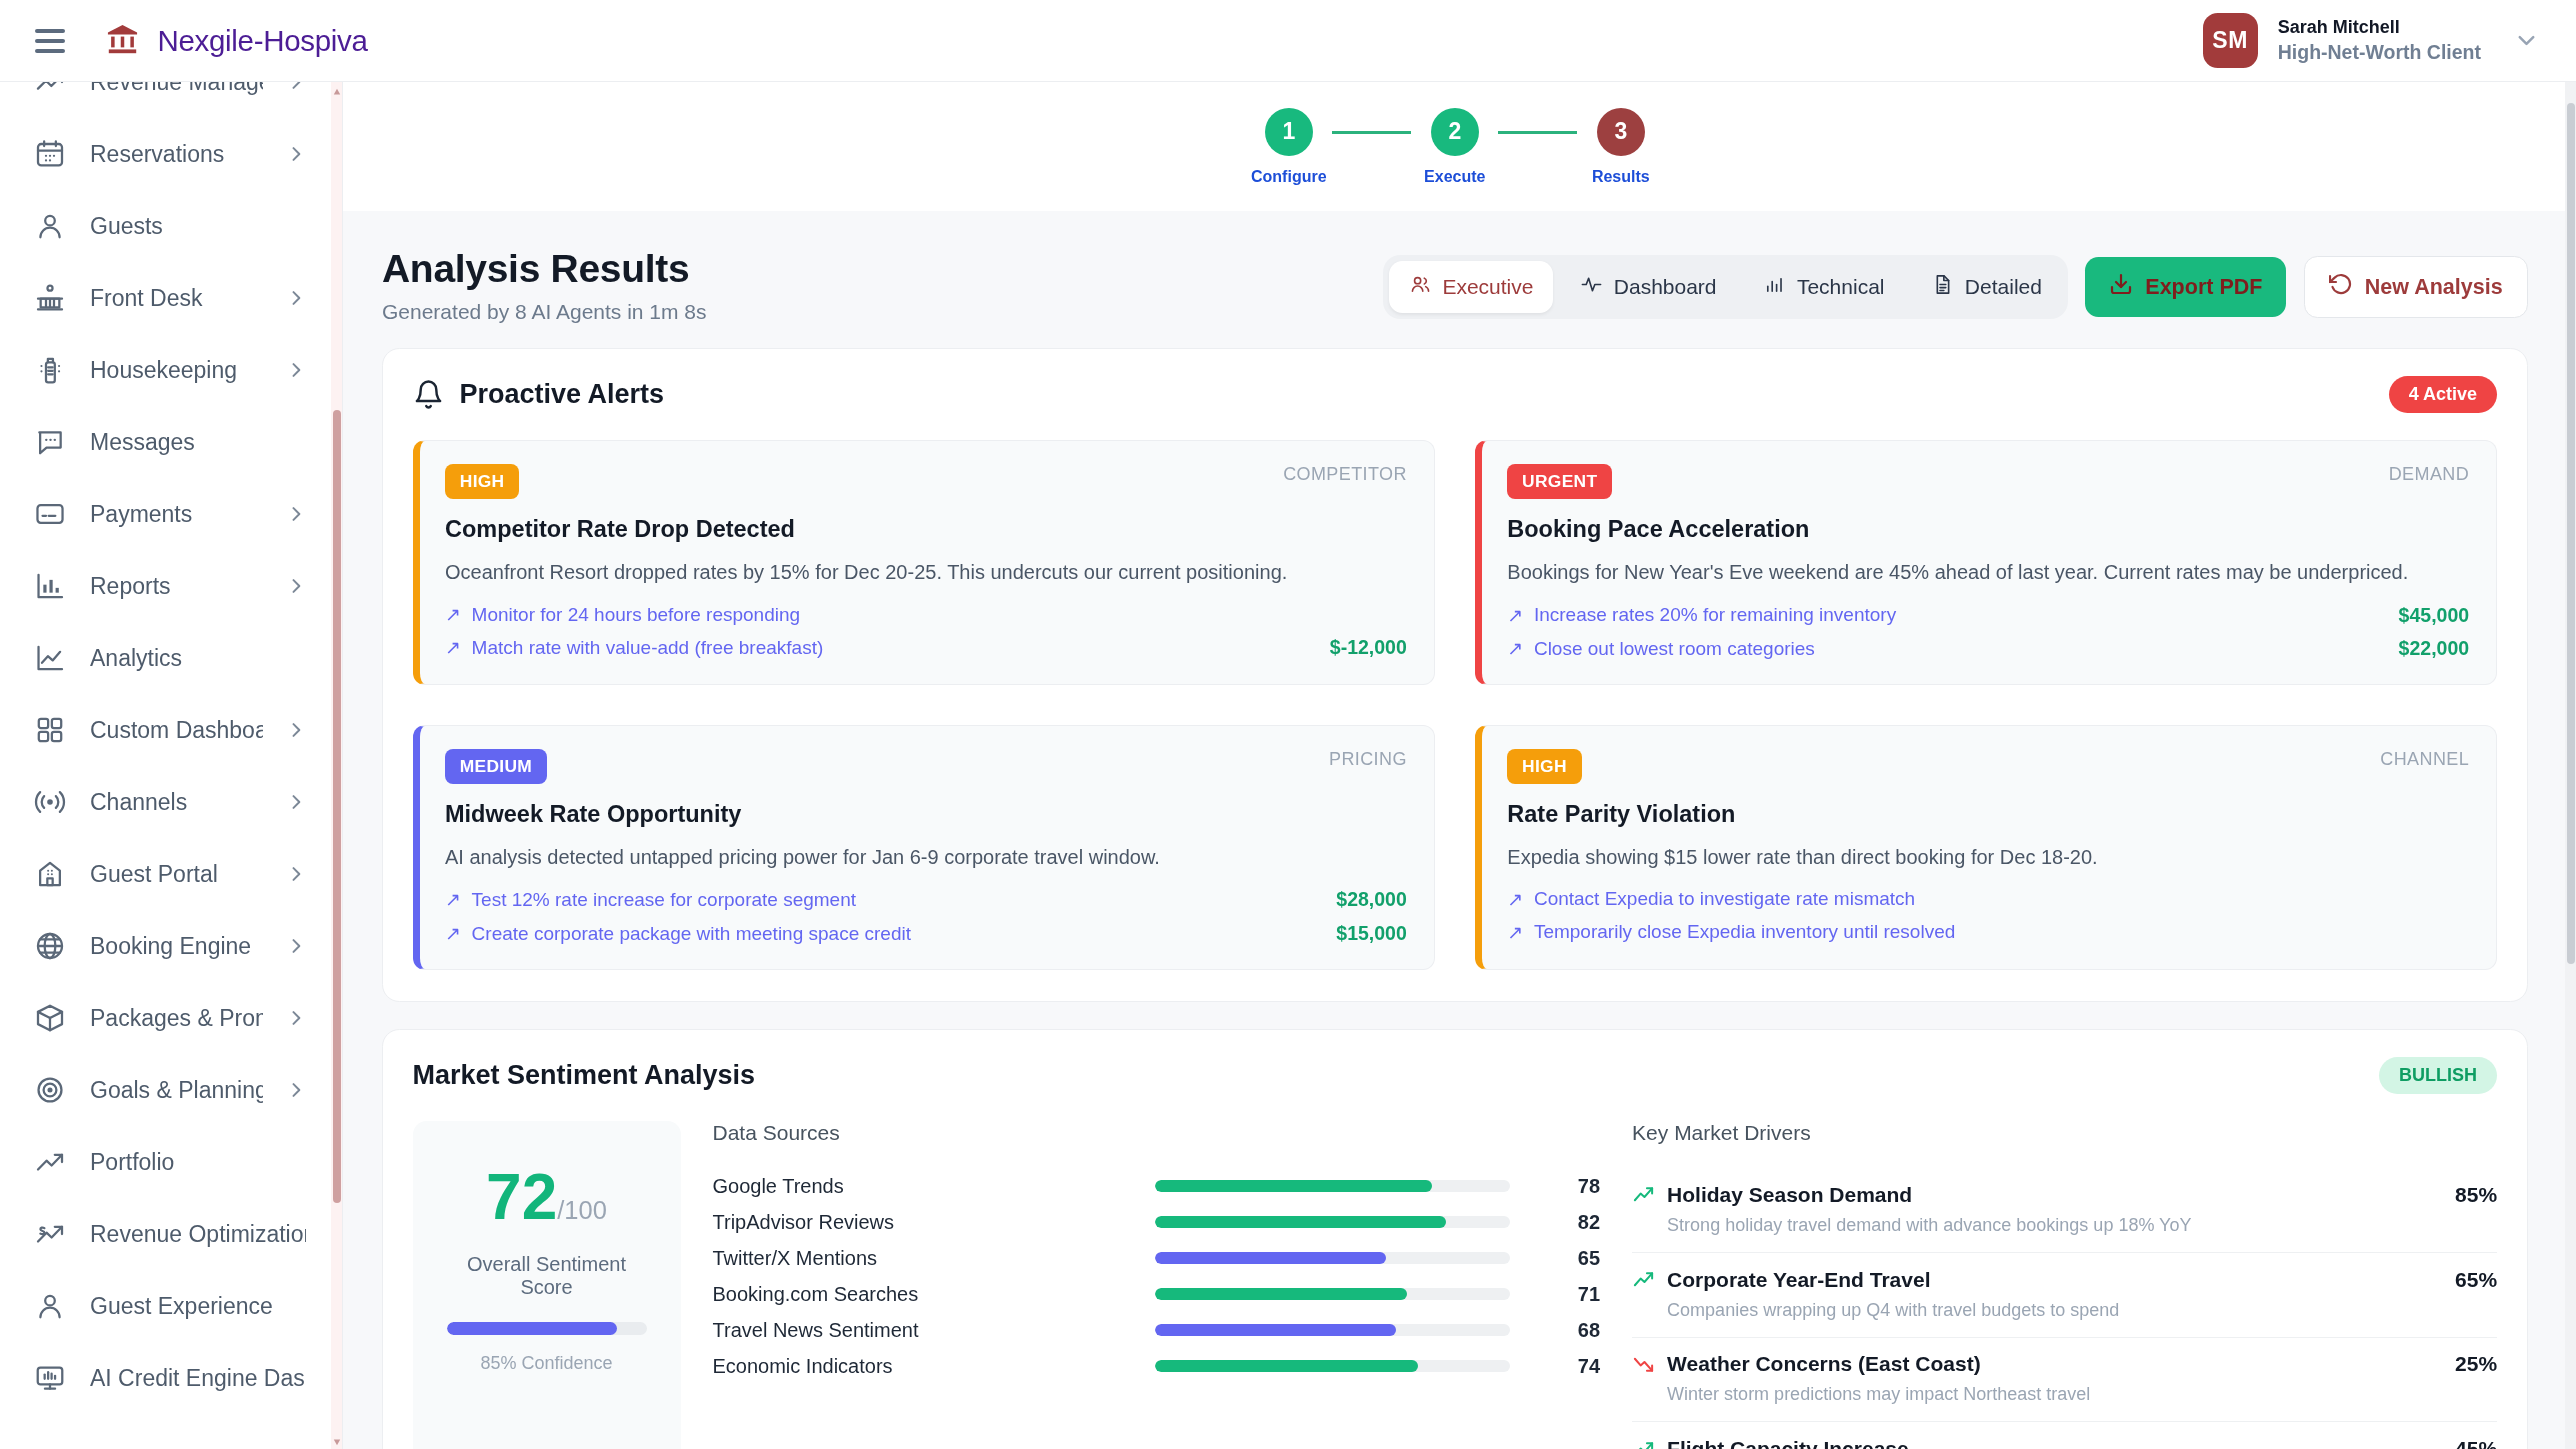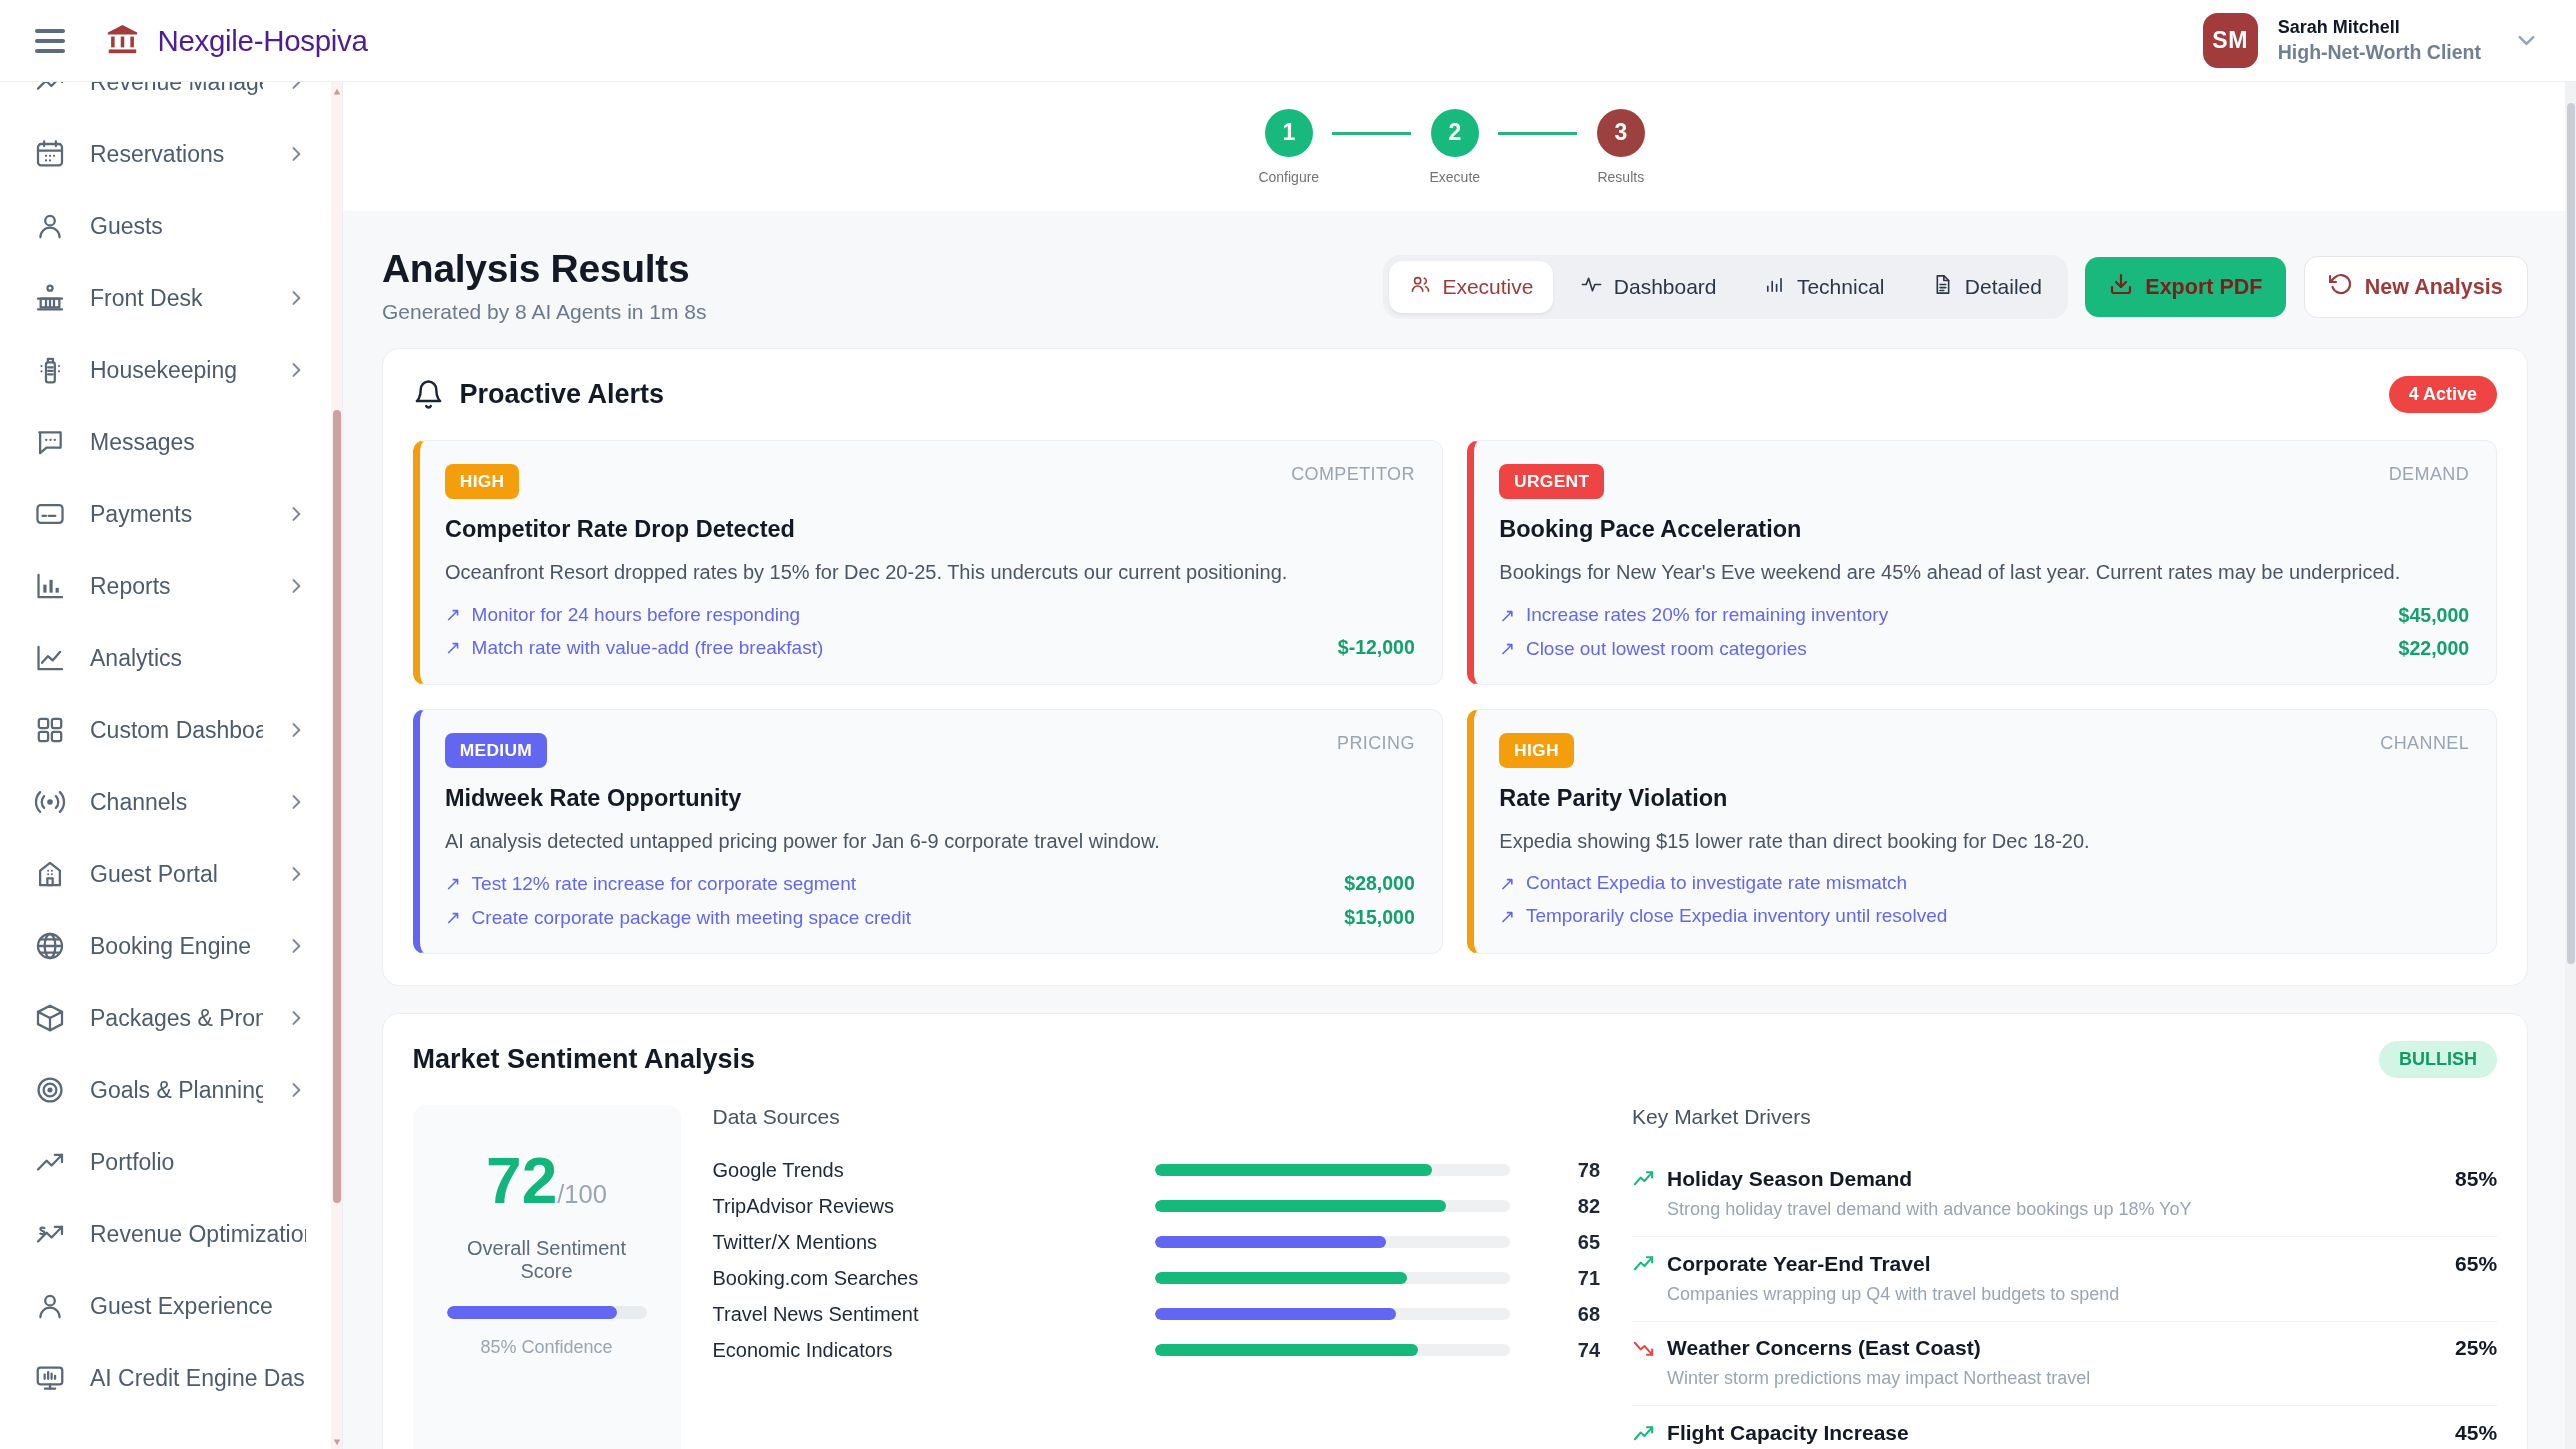--- a/index.html
+++ b/index.html
@@ -86,21 +86,21 @@
   .stepper { height: 129px; background: #ffffff; display: flex; align-items: center; justify-content: center; }
   .steps { display: flex; align-items: flex-start; }
   .step { display: flex; flex-direction: column; align-items: center; width: 87px; }
   .step-dot {
     width: 48px; height: 48px; border-radius: 50%;
     display: flex; align-items: center; justify-content: center;
     color: #fff; font-size: 23px; font-weight: 700;
   }
   .step-dot.done { background: #18b97e; }
   .step-dot.current { background: #9d4040; }
-  .step-label { margin-top: 12px; font-size: 14px; color: #737373; font-weight: 400; }
+  .step-label { margin-top: 12px; font-size: 16px; color: #1d4ed8; font-weight: 700; }
   .step-line { width: 79px; height: 3.4px; background: #2bb27d; margin-top: 23px; }
 
   .content { padding: 0 39px 0 39px; }
 
   .page-head { display: flex; align-items: flex-start; padding: 36px 0 24px 0; }
   .page-title { font-size: 39px; font-weight: 700; color: #131a26; letter-spacing: -0.3px; }
   .page-sub { margin-top: 9.4px; font-size: 21px; color: #6c7a8c; }
   .head-actions { margin-left: auto; display: flex; align-items: center; gap: 17.4px; padding-top: 8px; }
 
   .tabs {
@@ -131,21 +131,21 @@
   .card-head { display: flex; align-items: center; gap: 16px; margin-bottom: 27px; }
   .card-title { font-size: 27px; font-weight: 700; color: #131a26; }
   .card-head .bell { width: 31px; height: 31px; color: #1b2533; }
   .badge-pill {
     margin-left: auto; padding: 8px 20px; border-radius: 670px;
     font-size: 18px; font-weight: 700; color: #ffffff;
   }
   .badge-active { background: #ef4444; }
   .badge-bullish { background: #d3f5e5; color: #0f9d63; font-weight: 700; }
 
-  .alert-grid { display: grid; grid-template-columns: 1fr 1fr; gap: 24px; }
+  .alert-grid { display: grid; grid-template-columns: 1fr 1fr; gap: 40px; }
   .alert {
     background: #f8fafb; border: 1.3px solid #eceef1; border-radius: 12px;
     border-left-width: 7.4px; border-left-style: solid;
     padding: 23px 27px 24px 25.5px;
     position: relative;
   }
   .alert-row1 { display: flex; align-items: flex-start; }
   .sev {
     padding: 6.7px 14.8px; border-radius: 8px;
     font-size: 17.4px; font-weight: 700; color: #fff; letter-spacing: 0.3px;

